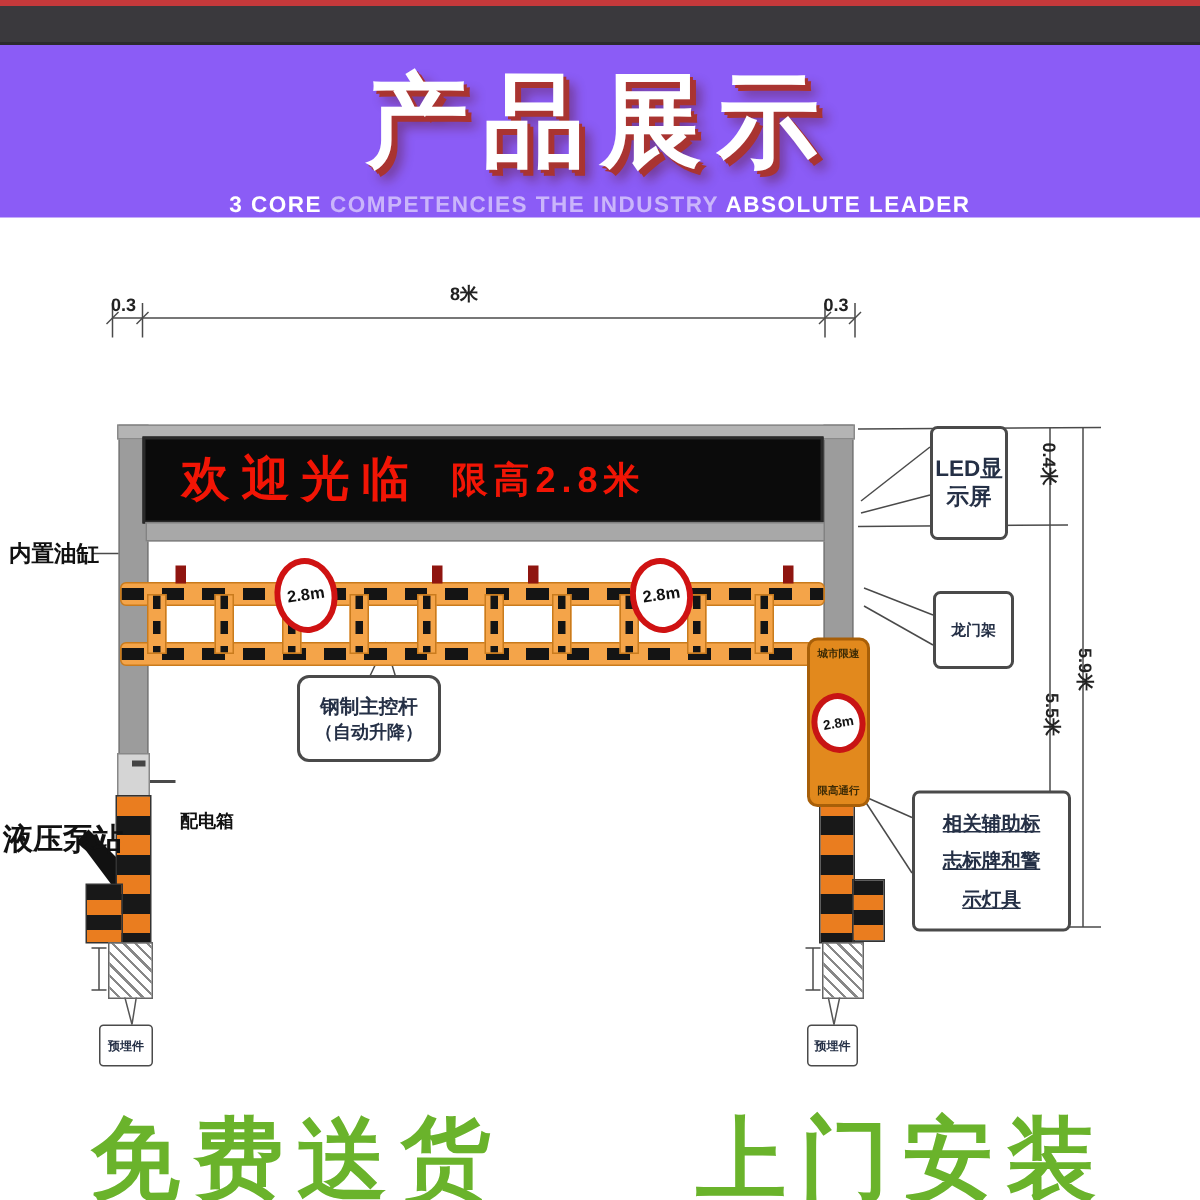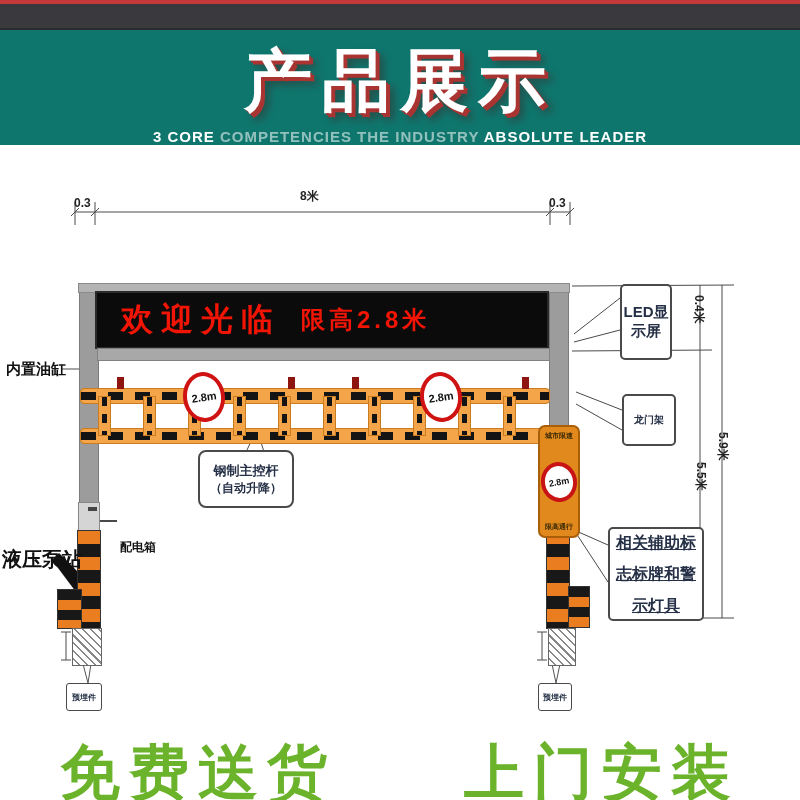--- a/index.html
+++ b/index.html
@@ -2,21 +2,21 @@
 <html><head>
 <meta charset="utf-8">
 <style>
   html,body{margin:0;padding:0;}
   .page{position:relative;width:800px;height:800px;background:#fff;overflow:hidden;
         font-family:"Liberation Sans", sans-serif;}
 
   
   .topline{position:absolute;top:0;left:0;width:800px;height:4px;background:#c5393b;}
   .darkbar{position:absolute;top:4px;left:0;width:800px;height:24px;background:#3a393d;border-bottom:2px solid #2b2a2e;}
-  .banner{position:absolute;top:30px;left:0;width:800px;height:115px;background:#0f766e;}
+  .banner{position:absolute;top:30px;left:0;width:800px;height:115px;background:#8b5cf6;}
   .banner-title{margin:6px 0 0 0;text-align:center;color:#fff;font-size:68px;font-weight:bold;letter-spacing:10px;
       text-shadow:2px 2px 0 #a93431,4px 4px 0 #a93431,7px 7px 8px rgba(80,10,10,.45);}
   .banner-sub{margin-top:1px;text-align:center;font-size:15px;font-weight:bold;color:#fff;letter-spacing:1px;}
   .banner-sub .dim{color:rgba(255,255,255,.55);}
 
   
   .post{position:absolute;width:18px;background:#9c9c9c;border:1px solid #7a7a7a;}
   .beam-top{position:absolute;left:78px;top:283px;width:490px;height:8px;background:#b4b4b4;border:1px solid #8a8a8a;}
   .beam-sub{position:absolute;left:97px;top:348px;width:451px;height:11px;background:#a8a8a8;border:1px solid #828282;}
   .led{position:absolute;left:95px;top:291px;width:450px;height:54px;background:#0b0b0b;border:2px solid #2a2a2a;
@@ -185,21 +185,21 @@
     <div>LED显</div>
     <div>示屏</div>
   </div>
   <div class="callout" style="left:622px;top:394px;width:54px;height:52px;font-size:10px;">
     <div>龙门架</div>
   </div>
   <div class="callout" style="left:198px;top:450px;width:96px;height:58px;font-size:13px;border-radius:8px;">
     <div>钢制主控杆</div>
     <div style="font-size:12px;">（自动升降）</div>
   </div>
-  <div class="callout" style="left:608px;top:527px;width:96px;height:94px;font-size:16px;">
+  <div class="callout" style="left:608px;top:527px;width:106px;height:94px;font-size:13px;">
     <div class="aux-line">相关辅助标</div>
     <div class="aux-line">志标牌和警</div>
     <div class="aux-line">示灯具</div>
   </div>
   <div class="callout" style="left:66px;top:683px;width:36px;height:28px;font-size:8px;border-width:1.5px;border-radius:3px;">预埋件</div>
   <div class="callout" style="left:538px;top:683px;width:34px;height:28px;font-size:8px;border-width:1.5px;border-radius:3px;">预埋件</div>
 
   <div class="footer">
     <span>免费送货</span>
     <span>上门安装</span>

